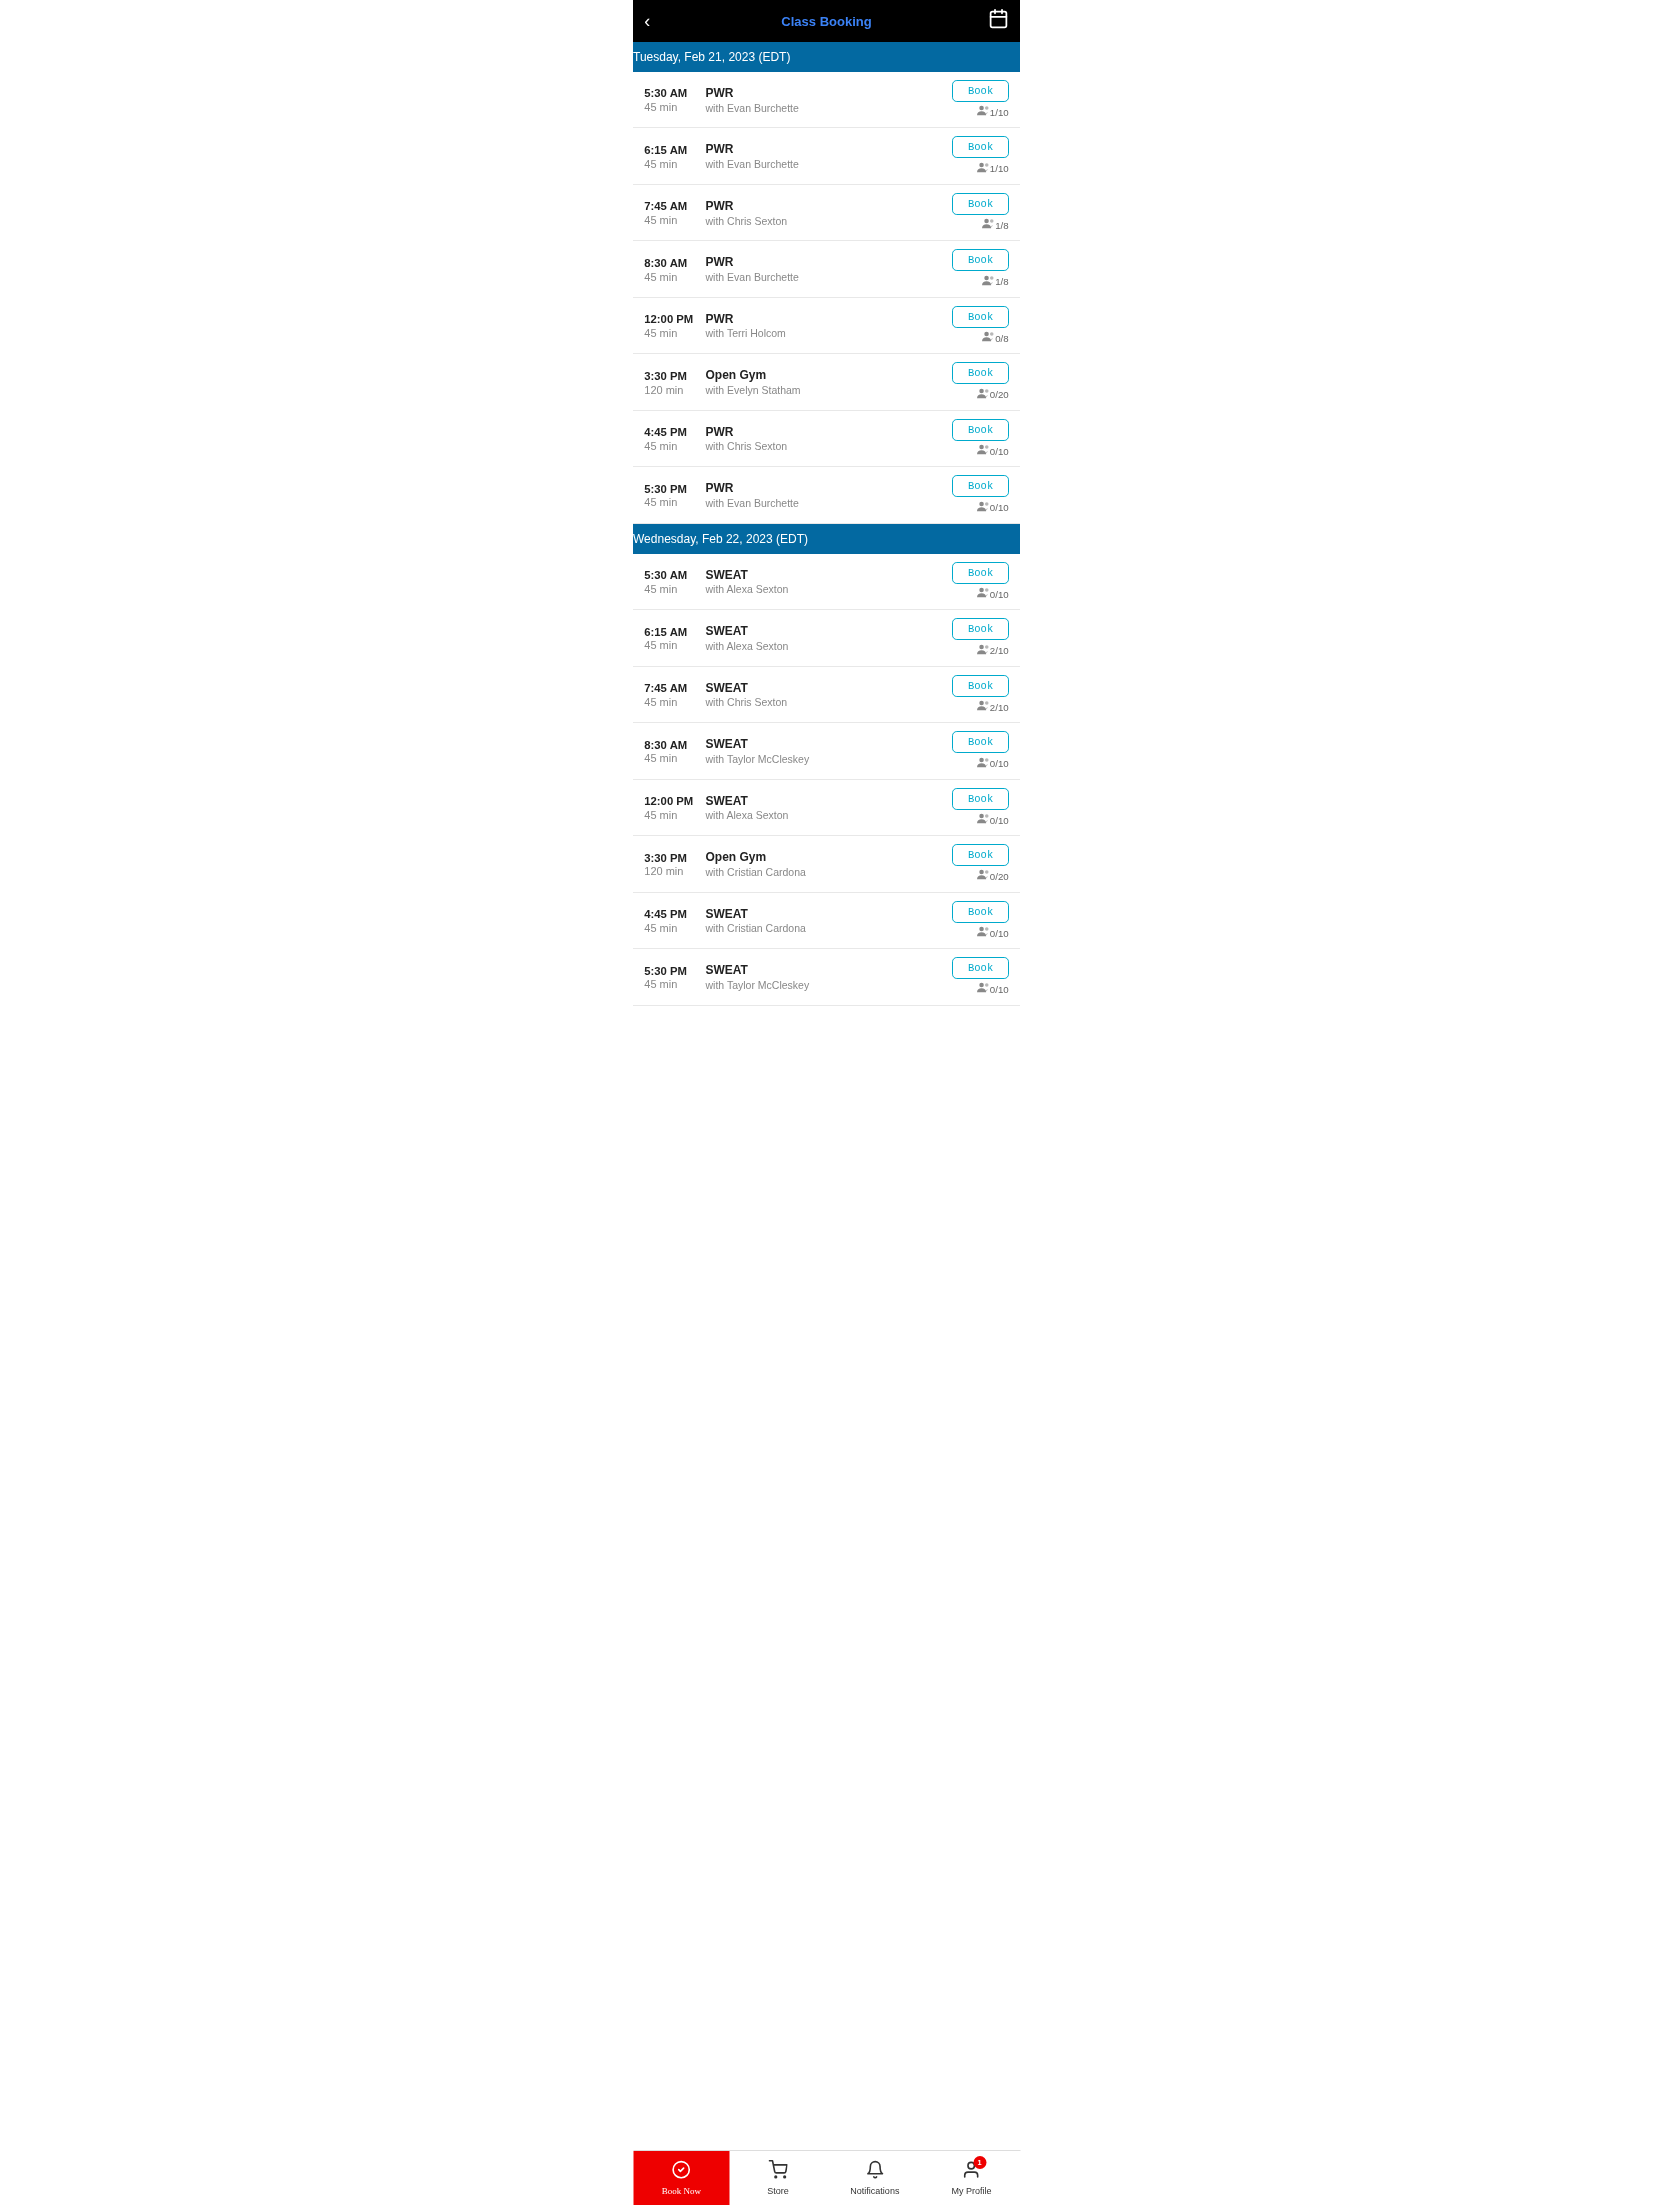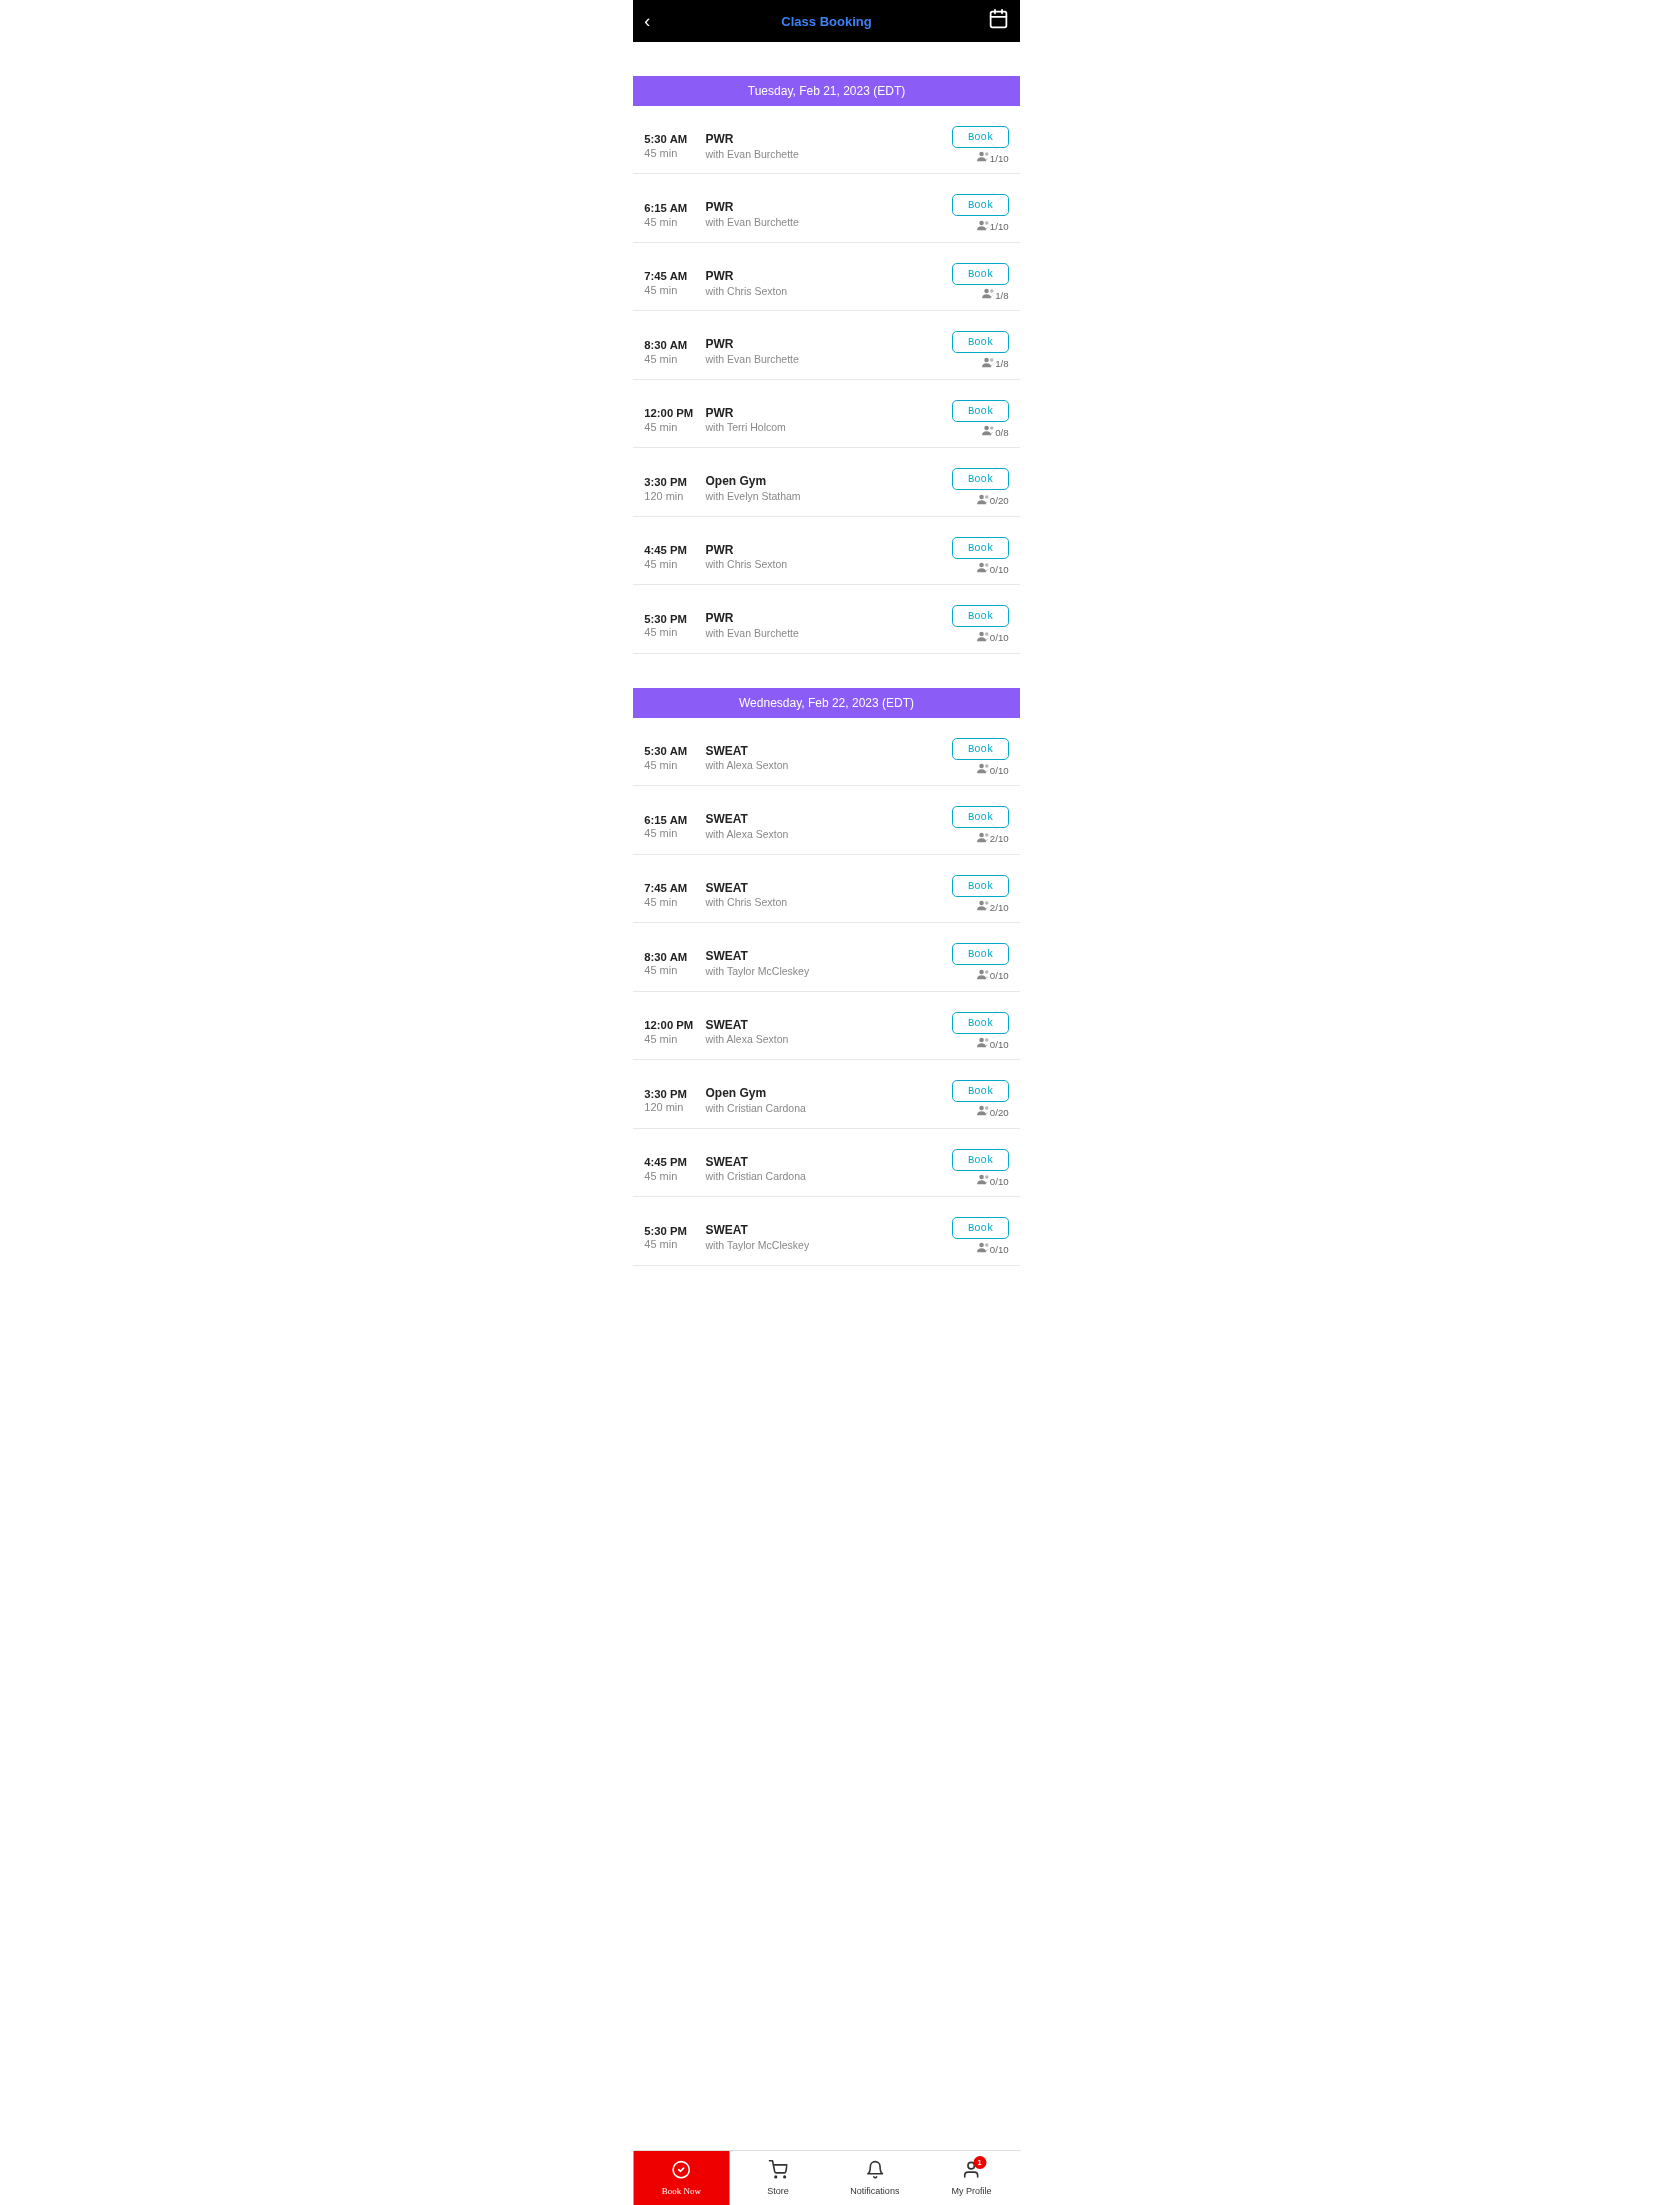--- a/index.html
+++ b/index.html
@@ -43,37 +43,34 @@
     .header-calendar {
       position: absolute;
       right: 11.3px;
       color: #fff;
       font-size: 18px;
       cursor: pointer;
     }
 
     
     .date-header {
-      background: #8b5cf6;
+      background: #0369a1;
       color: #fff;
-      text-align: center;
       font-size: 12px;
       font-weight: 500;
       padding: 8px 0;
-      margin-top: 34px;
     }
 
     
     .class-row {
       display: flex;
       align-items: center;
       padding: 8px 11.3px;
       border-bottom: 0.8px solid #e8e8e8;
       min-height: 52px;
-      margin-top: 12px;
     }
     .class-time {
       width: 58px;
       flex-shrink: 0;
     }
     .class-time .time {
       font-size: 11.3px;
       font-weight: 600;
       color: #222;
       line-height: 1.3;

